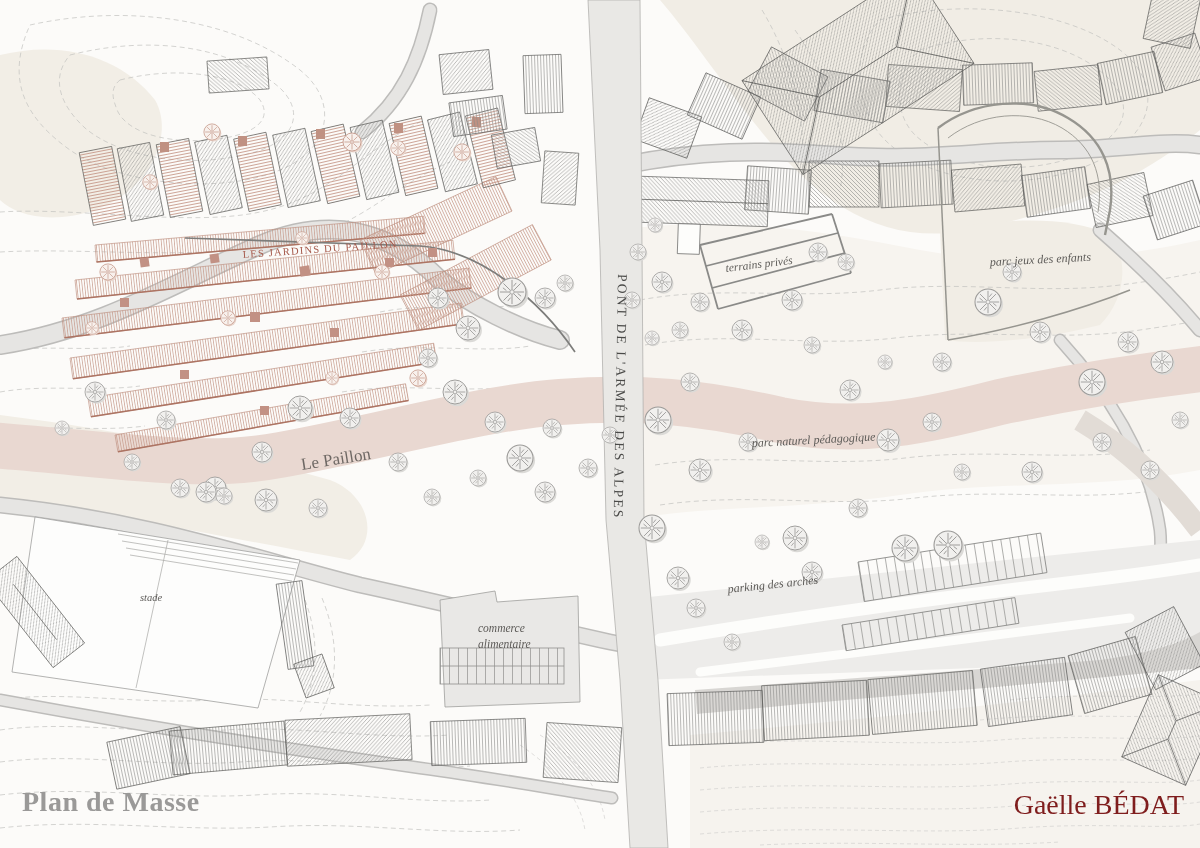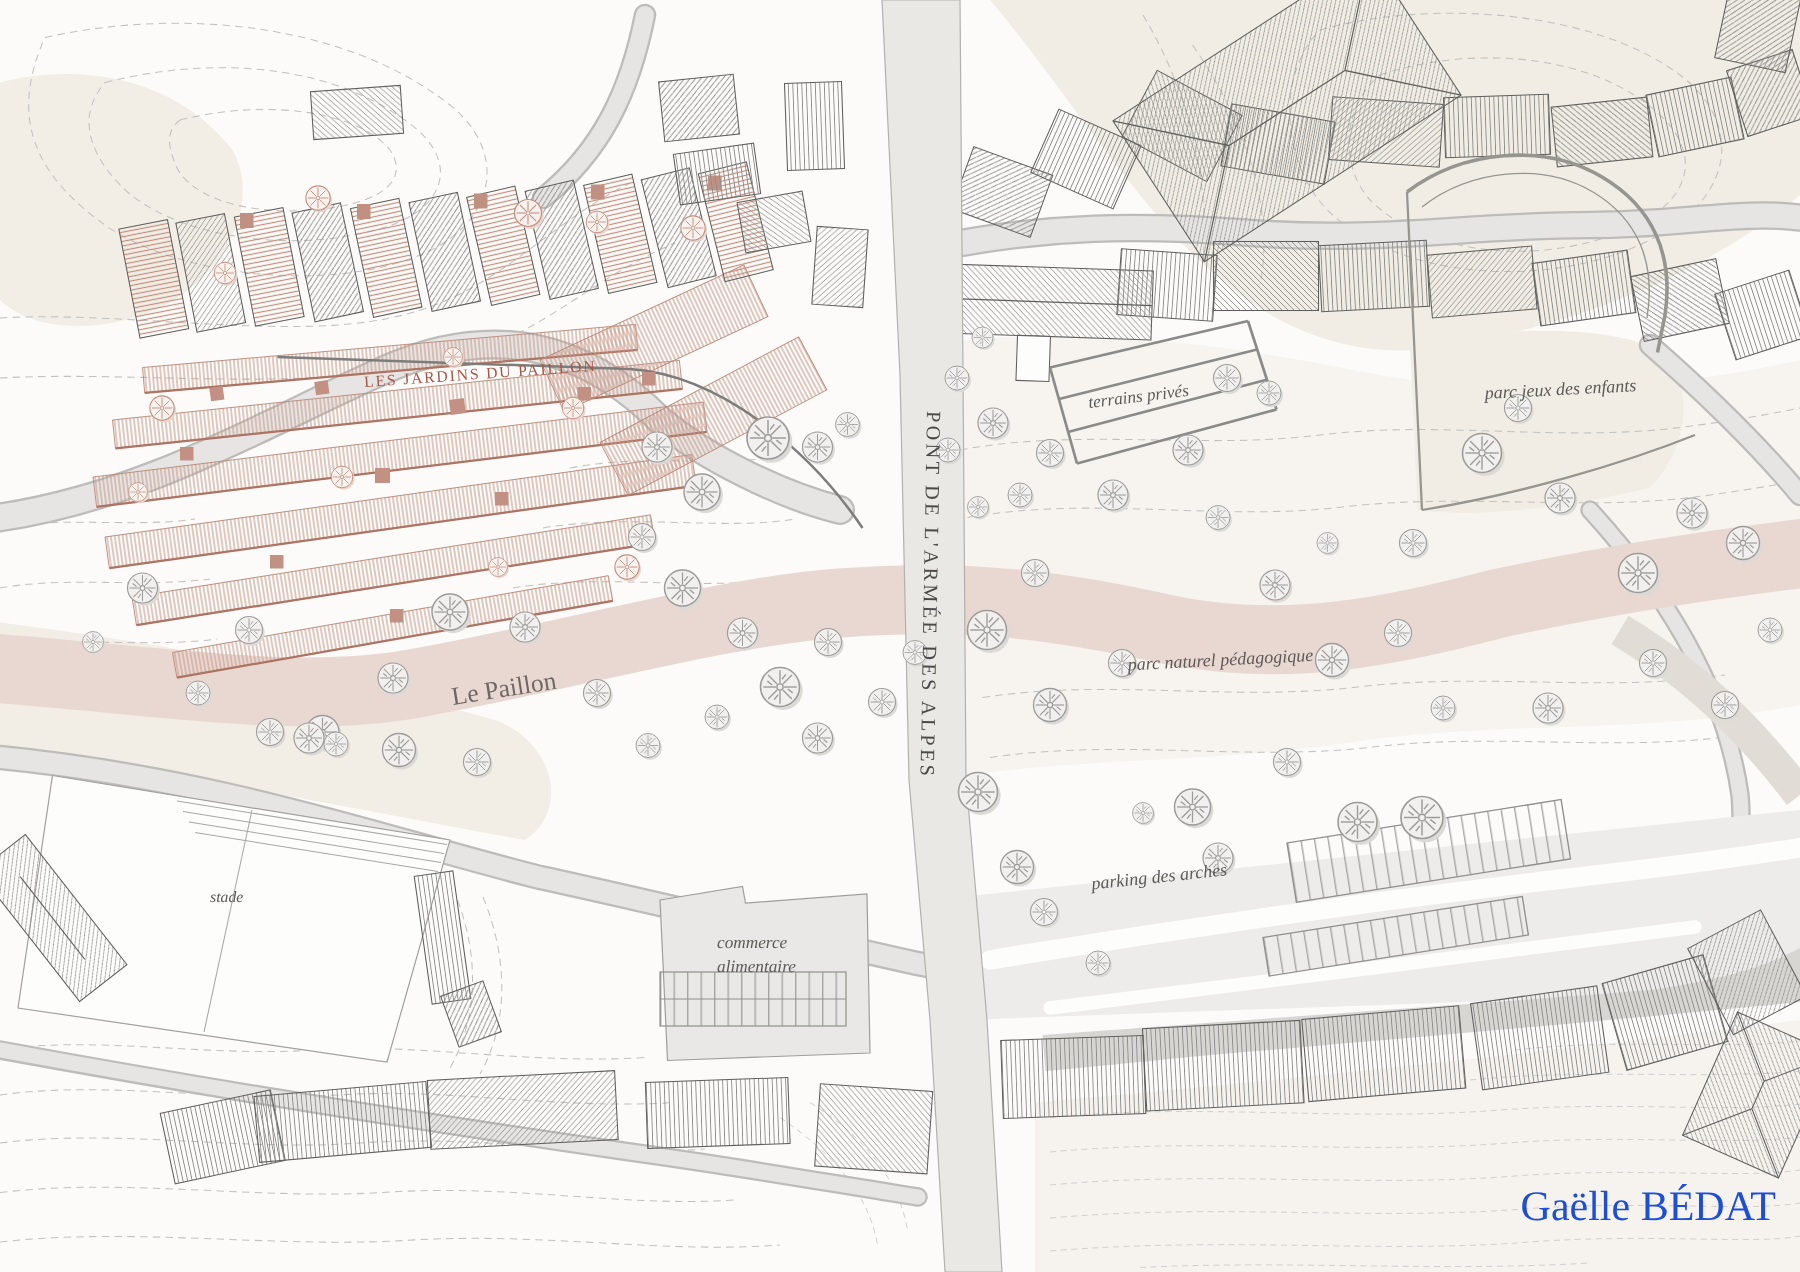--- a/index.html
+++ b/index.html
@@ -1,21 +1,21 @@
 <!DOCTYPE html>
 <html><head>
 <meta charset="utf-8">
 <style>
   html,body{margin:0;padding:0;background:#ffffff;}
   .canvas{position:relative;width:1200px;height:848px;background:#fcfbf9;overflow:hidden;
           font-family:"Liberation Serif", serif;}
   .canvas svg{position:absolute;left:0;top:0;}
   .plan-title{position:absolute;left:22px;top:786px;font-size:28px;font-weight:bold;
               color:#9a9998;letter-spacing:.5px;}
-  .author{position:absolute;right:16px;top:789px;font-size:28px;color:#1d4ed8;}
+  .author{position:absolute;right:16px;top:789px;font-size:28px;color:#7f1d1d;}
   text{font-family:"Liberation Serif", serif;}
   .lbl{fill:#5c5a57;font-style:italic;}
   .contour{fill:none;stroke:#c2c1bf;stroke-width:.7;stroke-dasharray:5 3.5;}
   .contour2{fill:none;stroke:#cccbc9;stroke-width:.6;stroke-dasharray:4 3;}
   .bld{stroke:#5f5f5d;stroke-width:.7;}
   .redwall{stroke:#ad7463;stroke-width:1.5;fill:none;}
 </style>
 </head>
 <body>
 
@@ -515,14 +515,15 @@
     <text class="lbl" transform="translate(726 272) rotate(-7)" font-size="11.5">terrains privés</text>
     <text class="lbl" transform="translate(990 266) rotate(-3)" font-size="12">parc jeux des enfants</text>
     <text class="lbl" transform="translate(752 447) rotate(-3)" font-size="12">parc naturel pédagogique</text>
     <text class="lbl" transform="translate(728 593) rotate(-6)" font-size="12">parking des arches</text>
     <text class="lbl" transform="translate(140 601)" font-size="10.5">stade</text>
     <text class="lbl" x="478" y="632" font-size="11.5">commerce</text>
     <text class="lbl" x="478" y="648" font-size="11.5">alimentaire</text>
   </g>
 </svg>
 
+<div class="plan-title">Plan de Masse</div>
 <div class="author">Gaëlle BÉDAT</div>
 </div>
 
 </body></html>

